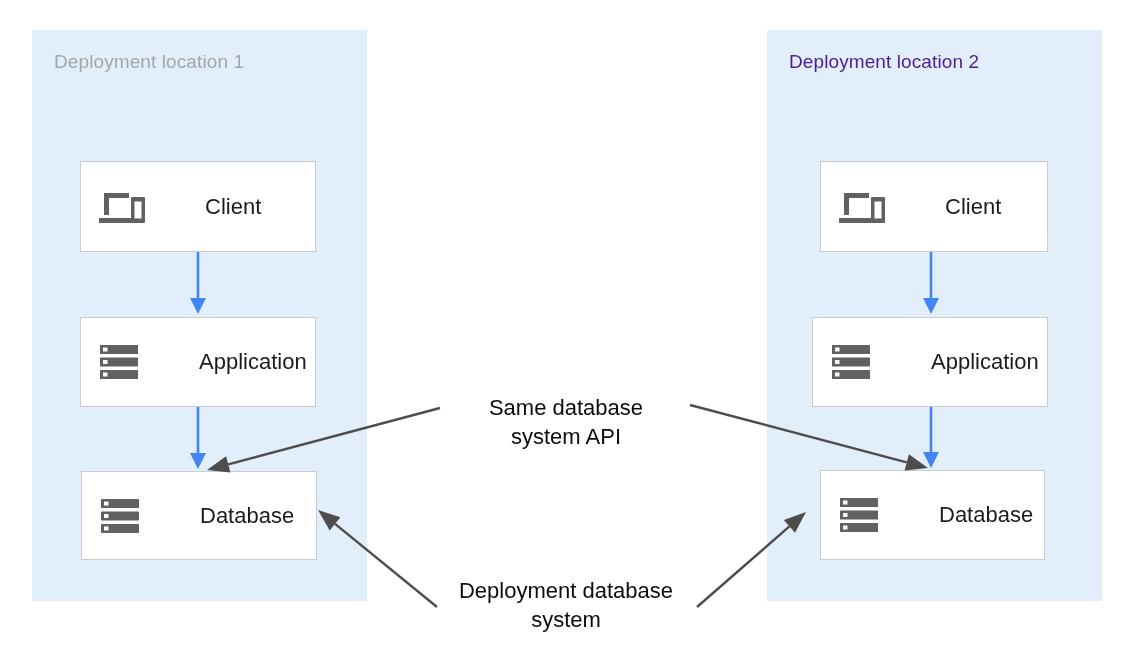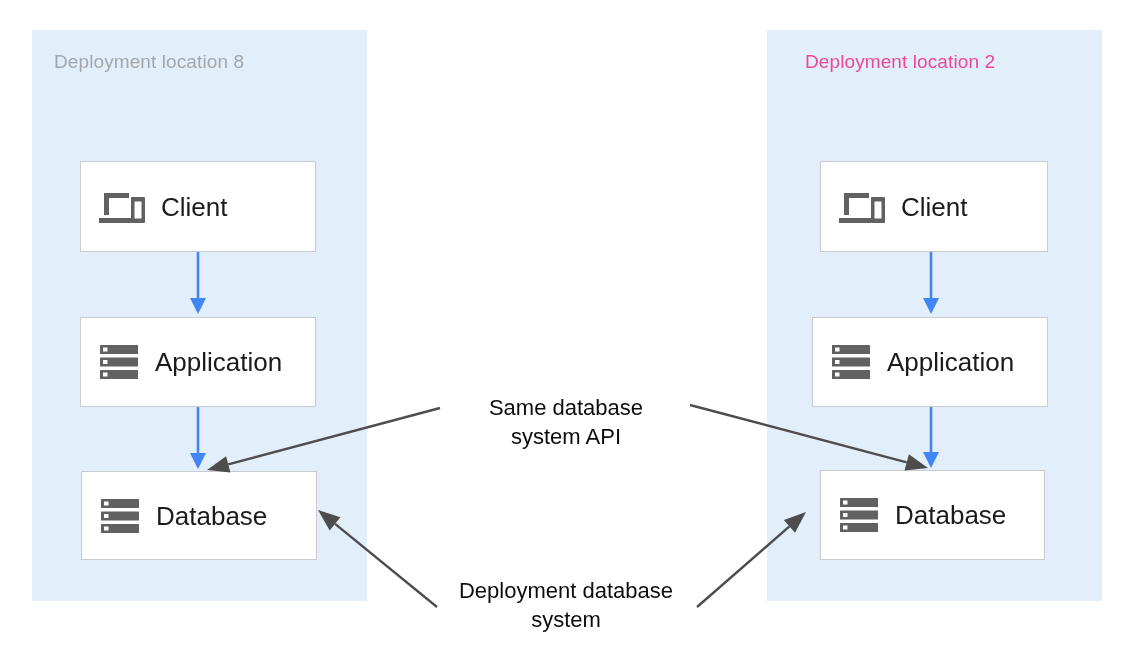--- a/index.html
+++ b/index.html
@@ -35,24 +35,25 @@
     position: absolute;
     background: #ffffff;
     border: 1px solid #c8ccd0;
     box-sizing: border-box;
     display: flex;
     align-items: center;
     padding-left: 18px;
     gap: 16px;
   }
   .node-label {
-    font-size: 26px;
+    font-size: 22px;
     color: #1b1b1b;
     white-space: nowrap;
     line-height: 1;
+    margin-left: 44px;
   }
   .icon {
     flex: 0 0 auto;
     display: block;
   }
   svg.overlay {
     position: absolute;
     left: 0;
     top: 0;
     width: 1132px;
@@ -67,21 +68,21 @@
     line-height: 1.30;
     white-space: pre-line;
     margin-top: 12px;
   }
 </style>
 </head>
 <body>
 
 <div id="diagram-root">
     <div class="zone" style="left: 32px; top: 30px; width: 335px; height: 571px; background: rgb(227, 238, 251);"></div>
-    <div class="zone-label" style="left: 54px; top: 51px; color: rgb(162, 167, 171);">Deployment location 8</div>
+    <div class="zone-label" style="left: 54px; top: 51px; color: rgb(162, 167, 171);">Deployment location 1</div>
     <div class="node" style="left: 80px; top: 161px; width: 236px; height: 91px; border-color: rgb(200, 204, 208); background: rgb(255, 255, 255);">
       <svg width="46" height="36" viewBox="0 0 46 36" class="icon">
         <path d="M5 4 h25 v5 H10 v17 H5 ZM0 29 h32 v5 H0 ZM33 8 h12 a1 1 0 0 1 1 1 v24 a1 1 0 0 1 -1 1 h-12 a1 1 0 0 1 -1 -1 v-24 a1 1 0 0 1 1 -1 ZM35.5 12.5 h7 v17 h-7 Z" fill="#616161" fill-rule="evenodd"></path>
       </svg>
       <span class="node-label" style="color: rgb(27, 27, 27);">Client</span>
     </div>
     <div class="node" style="left: 80px; top: 317px; width: 236px; height: 90px; border-color: rgb(200, 204, 208); background: rgb(255, 255, 255);">
       <svg width="40" height="40" viewBox="0 0 40 40" class="icon">
         <rect x="1" y="3" width="38" height="9" rx="0.5" fill="#616161"></rect>
         <rect x="4" y="5.5" width="4.5" height="4" fill="#ffffff"></rect>
@@ -97,21 +98,21 @@
         <rect x="1" y="3" width="38" height="9" rx="0.5" fill="#616161"></rect>
         <rect x="4" y="5.5" width="4.5" height="4" fill="#ffffff"></rect>
         <rect x="1" y="15.5" width="38" height="9" rx="0.5" fill="#616161"></rect>
         <rect x="4" y="18" width="4.5" height="4" fill="#ffffff"></rect>
         <rect x="1" y="28" width="38" height="9" rx="0.5" fill="#616161"></rect>
         <rect x="4" y="30.5" width="4.5" height="4" fill="#ffffff"></rect>
       </svg>
       <span class="node-label" style="color: rgb(27, 27, 27);">Database</span>
     </div>
     <div class="zone" style="left: 767px; top: 30px; width: 335px; height: 571px; background: rgb(227, 238, 251);"></div>
-    <div class="zone-label" style="left: 789px; top: 51px; color: #ec4899; margin-left: 16px;">Deployment location 2</div>
+    <div class="zone-label" style="left: 789px; top: 51px; color: #4c1d95;">Deployment location 2</div>
     <div class="node" style="left: 820px; top: 161px; width: 228px; height: 91px; border-color: rgb(200, 204, 208); background: rgb(255, 255, 255);">
       <svg width="46" height="36" viewBox="0 0 46 36" class="icon">
         <path d="M5 4 h25 v5 H10 v17 H5 ZM0 29 h32 v5 H0 ZM33 8 h12 a1 1 0 0 1 1 1 v24 a1 1 0 0 1 -1 1 h-12 a1 1 0 0 1 -1 -1 v-24 a1 1 0 0 1 1 -1 ZM35.5 12.5 h7 v17 h-7 Z" fill="#616161" fill-rule="evenodd"></path>
       </svg>
       <span class="node-label" style="color: rgb(27, 27, 27);">Client</span>
     </div>
     <div class="node" style="left: 812px; top: 317px; width: 236px; height: 90px; border-color: rgb(200, 204, 208); background: rgb(255, 255, 255);">
       <svg width="40" height="40" viewBox="0 0 40 40" class="icon">
         <rect x="1" y="3" width="38" height="9" rx="0.5" fill="#616161"></rect>
         <rect x="4" y="5.5" width="4.5" height="4" fill="#ffffff"></rect>

